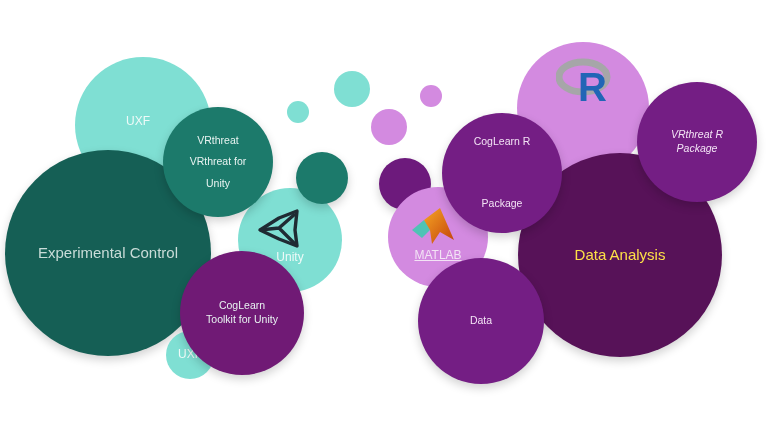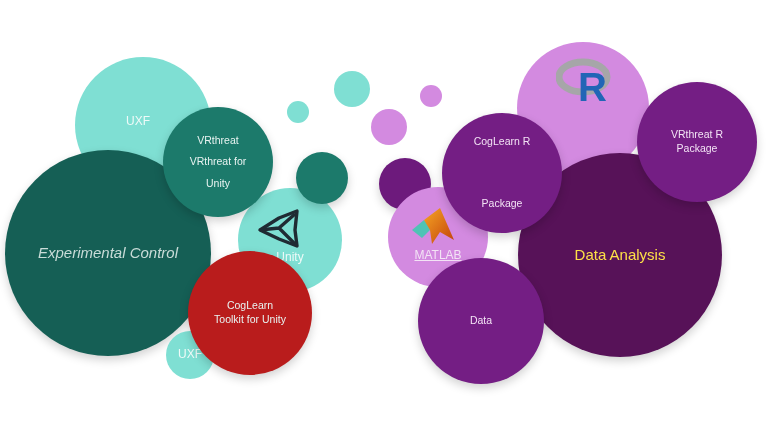--- a/index.html
+++ b/index.html
@@ -33,35 +33,35 @@
     <g fill="none" stroke="#1f2b33" stroke-width="3.4" stroke-linejoin="round">
       <path d="M3 22 L22 10 L40 3 L38 22 L40 38 L22 31 Z"></path>
       <path d="M22 20 L38 6 M22 20 L3 22 M22 20 L38 36"></path>
     </g>
   </svg>
   <span class="label lbl-sm" style="color:#eefaf8;margin-top:2px;">Unity</span>
 </div>
 
 <div class="bubble shadow" style="left:296px;top:152px;width:52px;height:52px;background:#1c7a6b;"></div>
 
-<div class="bubble shadow" style="left:5px;top:150px;width:206px;height:206px;background:#155f55;font-style:italic;">
+<div class="bubble shadow" style="left:5px;top:150px;width:206px;height:206px;background:#155f55;">
   <span class="label lbl-xl" style="color:#c9dcd8;">Experimental Control</span>
 </div>
 
 <div class="bubble shadow" style="left:163px;top:107px;width:110px;height:110px;background:#1c7a6b;gap:8px;">
   <span class="label lbl-md">VRthreat</span>
   <span class="label lbl-md">VRthreat for</span>
   <span class="label lbl-md">Unity</span>
 </div>
 
 <div class="bubble" style="left:166px;top:331px;width:48px;height:48px;background:#7fdfd3;">
   <span class="label lbl-sm" style="color:#eefaf8;">UXF</span>
 </div>
 
-<div class="bubble shadow" style="left:188px;top:251px;width:124px;height:124px;background:#b91c1c;">
+<div class="bubble shadow" style="left:180px;top:251px;width:124px;height:124px;background:#701a75;">
   <span class="label lbl-md">CogLearn</span>
   <span class="label lbl-md">Toolkit for Unity</span>
 </div>
 
 <div class="bubble" style="left:517px;top:42px;width:132px;height:132px;background:#d38ae0;">
   <svg class="icon" width="62" height="48" viewBox="0 0 62 48" style="margin-top:-54px;margin-left:8px;">
     <ellipse cx="27" cy="20" rx="24" ry="15" fill="none" stroke="#a6a6a8" stroke-width="7"></ellipse>
     <text x="22" y="44" font-family="Liberation Sans, sans-serif" font-weight="bold" font-size="40" fill="#2165b6">R</text>
   </svg>
 </div>
@@ -84,20 +84,20 @@
     <path d="M14 14 L30 2 L44 34 L30 26 L22 38 L20 24 Z" fill="url(#mg)"></path>
   </svg>
   <span class="label lbl-sm pink" style="margin-top:2px;text-decoration:underline;">MATLAB</span>
 </div>
 
 <div class="bubble shadow" style="left:442px;top:113px;width:120px;height:120px;background:#741e84;gap:48px;">
   <span class="label lbl-md pink">CogLearn R</span>
   <span class="label lbl-md pink">Package</span>
 </div>
 
-<div class="bubble shadow" style="left:637px;top:82px;width:120px;height:120px;background:#741e84;">
+<div class="bubble shadow" style="left:637px;top:82px;width:120px;height:120px;background:#741e84;font-style:italic;">
   <span class="label lbl-md pink">VRthreat R</span>
   <span class="label lbl-md pink">Package</span>
 </div>
 
 <div class="bubble shadow" style="left:418px;top:258px;width:126px;height:126px;background:#741e84;">
   <span class="label lbl-md pink">Data</span>
 </div>
 
 </body></html>

